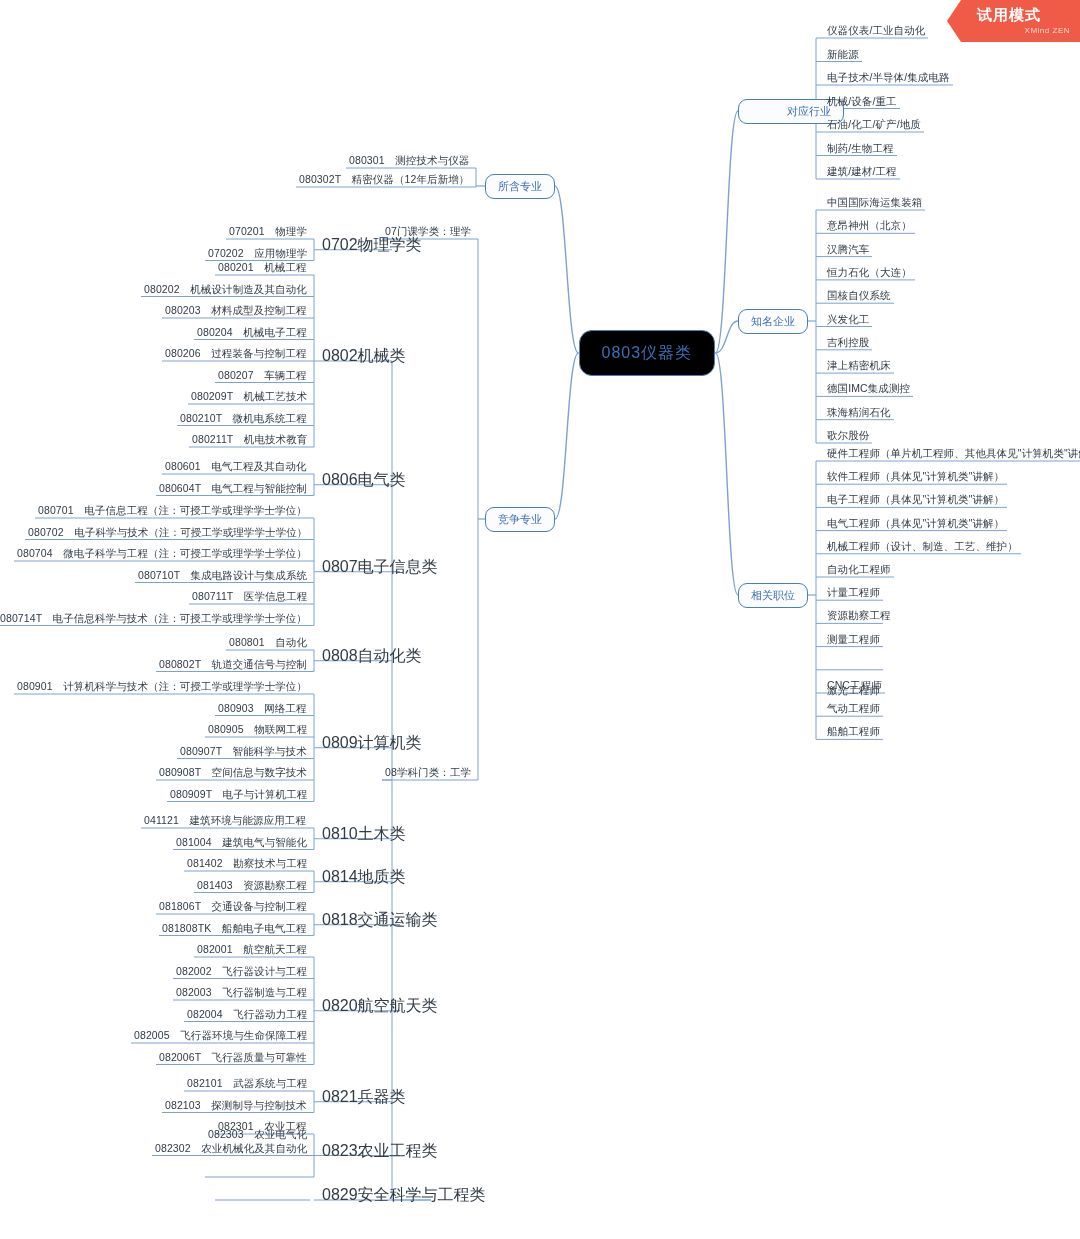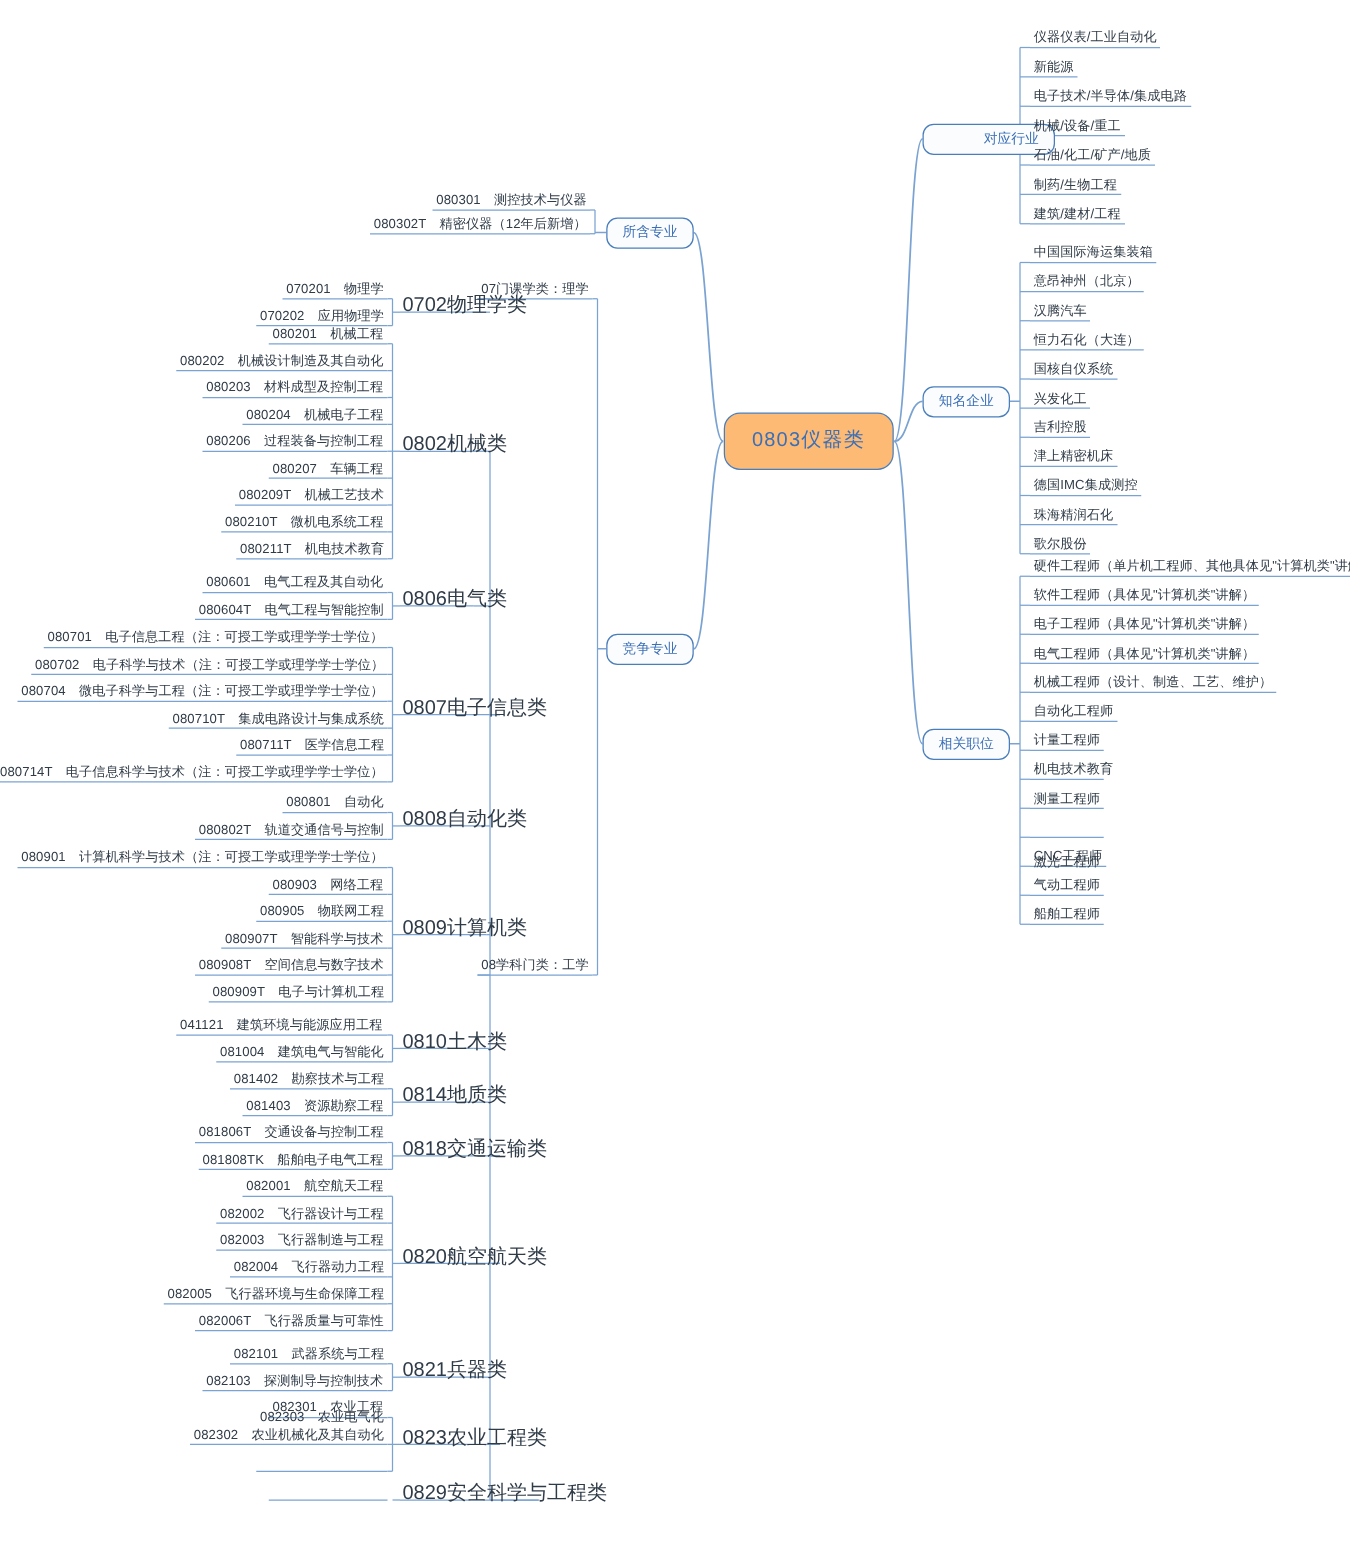--- a/index.html
+++ b/index.html
@@ -49,21 +49,21 @@
     border-radius:9px;
     background:#fbfcfe;
     padding:6px 12px;
     text-align:center;
   }
   .rootnode{
     font-size:16px;
     color:#3b6fb6;
     border:1.6px solid #4a7ebb;
     border-radius:13px;
-    background:#fdba74;
+    background:#000000;
     padding:14px 22px;
     text-align:center;
     letter-spacing:1px;
   }
   
   #ribbon{
     position:absolute;
     right:0; top:0;
     width:133px; height:42px;
     background:#ef5b46;
@@ -310,20 +310,24 @@
       <path d="M382 780 H474" fill="none" stroke="#7aa3d2" stroke-width="1"></path>
       <path d="M392 780 H382" fill="none" stroke="#7aa3d2" stroke-width="1"></path>
       <path d="M478 239 V780" fill="none" stroke="#7aa3d2" stroke-width="1"></path>
       <path d="M478 239 H474" fill="none" stroke="#7aa3d2" stroke-width="1"></path>
       <path d="M478 780 H474" fill="none" stroke="#7aa3d2" stroke-width="1"></path>
       <path d="M485 519 H478" fill="none" stroke="#7aa3d2" stroke-width="1.2"></path>
     </svg>
 
   <div class="node rootnode" id="root-node" style="left: 578.5px; top: 330px;">0803仪器类</div>
 
+  <div id="ribbon">
+    <span class="t1">试用模式</span>
+    <span class="t2">XMind ZEN</span>
+  </div>
 
 <div class="node boxnode" style="left: 738px; top: 98.5px; padding-left: 48px;">对应行业</div>
     <div class="node leaf" style="left: 824px; top: 25px;">仪器仪表/工业自动化</div>
     <div class="node leaf" style="left: 824px; top: 48.5px;">新能源</div>
     <div class="node leaf" style="left: 824px; top: 72px;">电子技术/半导体/集成电路</div>
     <div class="node leaf" style="left: 824px; top: 95.5px;">机械/设备/重工</div>
     <div class="node leaf" style="left: 824px; top: 119px;">石油/化工/矿产/地质</div>
     <div class="node leaf" style="left: 824px; top: 142.5px;">制药/生物工程</div>
     <div class="node leaf" style="left: 824px; top: 166px;">建筑/建材/工程</div>
     <div class="node boxnode" style="left: 738px; top: 308.5px;">知名企业</div>
@@ -339,21 +343,21 @@
     <div class="node leaf" style="left: 824px; top: 406.7px;">珠海精润石化</div>
     <div class="node leaf" style="left: 824px; top: 430px;">歌尔股份</div>
     <div class="node boxnode" style="left: 738px; top: 582.5px;">相关职位</div>
     <div class="node leaf" style="left: 824px; top: 448px;">硬件工程师（单片机工程师、其他具体见"计算机类"讲解）</div>
     <div class="node leaf" style="left: 824px; top: 471.2px;">软件工程师（具体见"计算机类"讲解）</div>
     <div class="node leaf" style="left: 824px; top: 494.4px;">电子工程师（具体见"计算机类"讲解）</div>
     <div class="node leaf" style="left: 824px; top: 517.6px;">电气工程师（具体见"计算机类"讲解）</div>
     <div class="node leaf" style="left: 824px; top: 540.8px;">机械工程师（设计、制造、工艺、维护）</div>
     <div class="node leaf" style="left: 824px; top: 564px;">自动化工程师</div>
     <div class="node leaf" style="left: 824px; top: 587.2px;">计量工程师</div>
-    <div class="node leaf" style="left: 824px; top: 610.4px;">机电技术教育</div>
+    <div class="node leaf" style="left: 824px; top: 610.4px;">资源勘察工程</div>
     <div class="node leaf" style="left: 824px; top: 633.6px;">测量工程师</div>
     <div class="node leaf" style="left: 824px; top: 656.8px; margin-top: 28px;">激光工程师</div>
     <div class="node leaf" style="left: 824px; top: 680px;">CNC工程师</div>
     <div class="node leaf" style="left: 824px; top: 703.2px;">气动工程师</div>
     <div class="node leaf" style="left: 824px; top: 726.4px;">船舶工程师</div>
     <div class="node boxnode" style="left: 485px; top: 173.5px;">所含专业</div>
     <div class="node leaf" style="visibility: visible; left: 346px; top: 155px;">080301　测控技术与仪器</div>
     <div class="node leaf" style="visibility: visible; left: 296px; top: 174px;">080302T　精密仪器（12年后新增）</div>
     <div class="node boxnode" style="left: 485px; top: 506.5px;">竞争专业</div>
     <div class="node leaf" style="visibility: visible; left: 226px; top: 226px;">070201　物理学</div>

